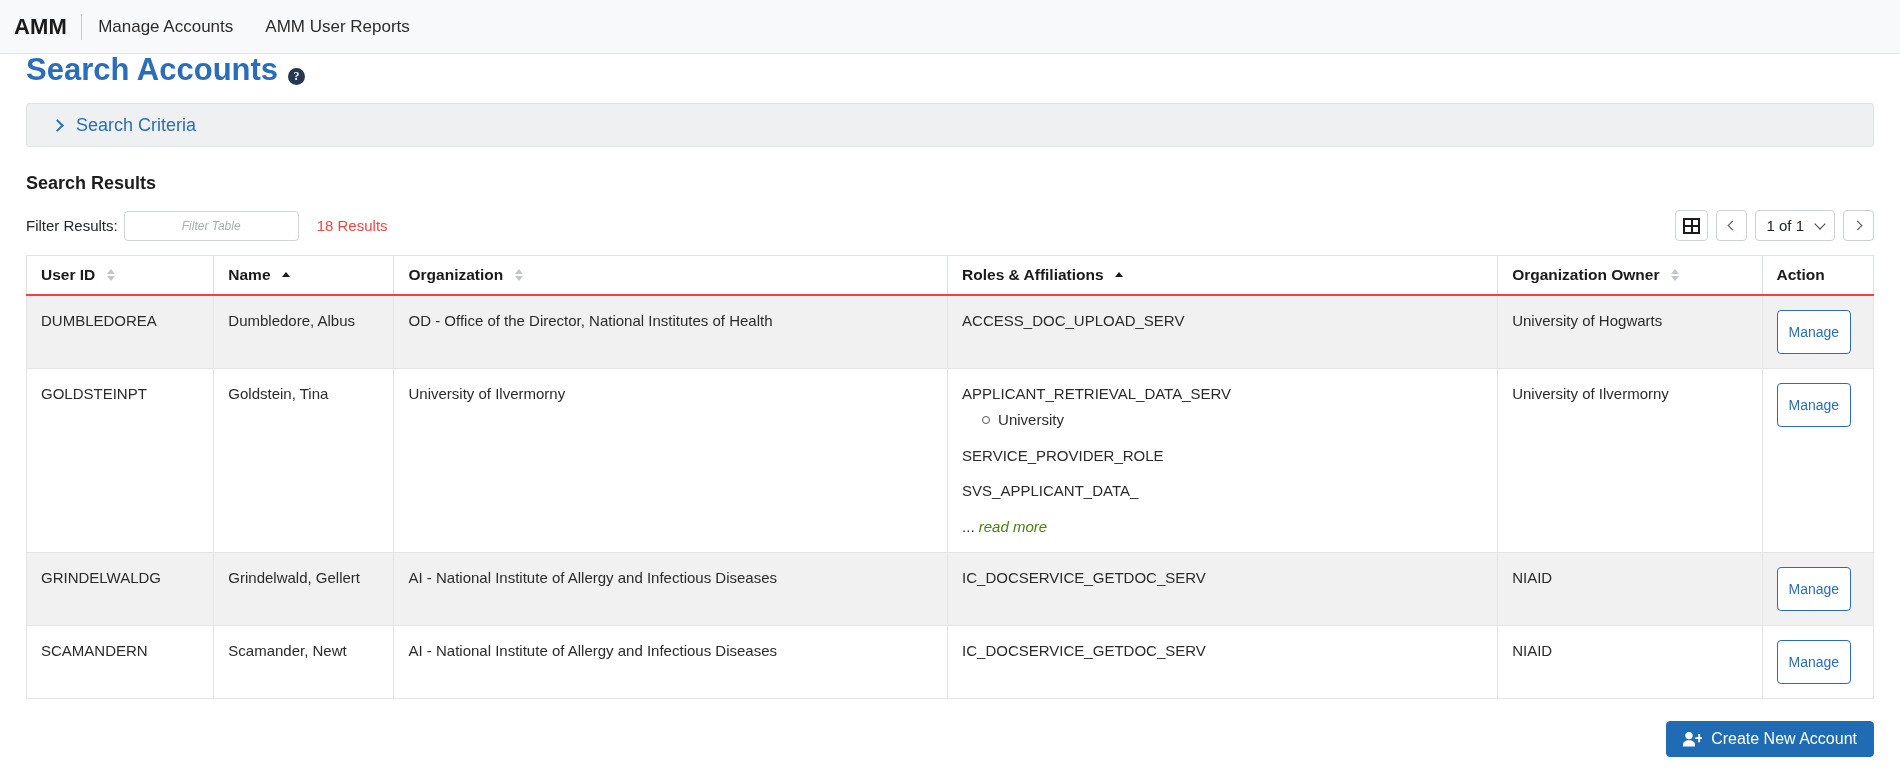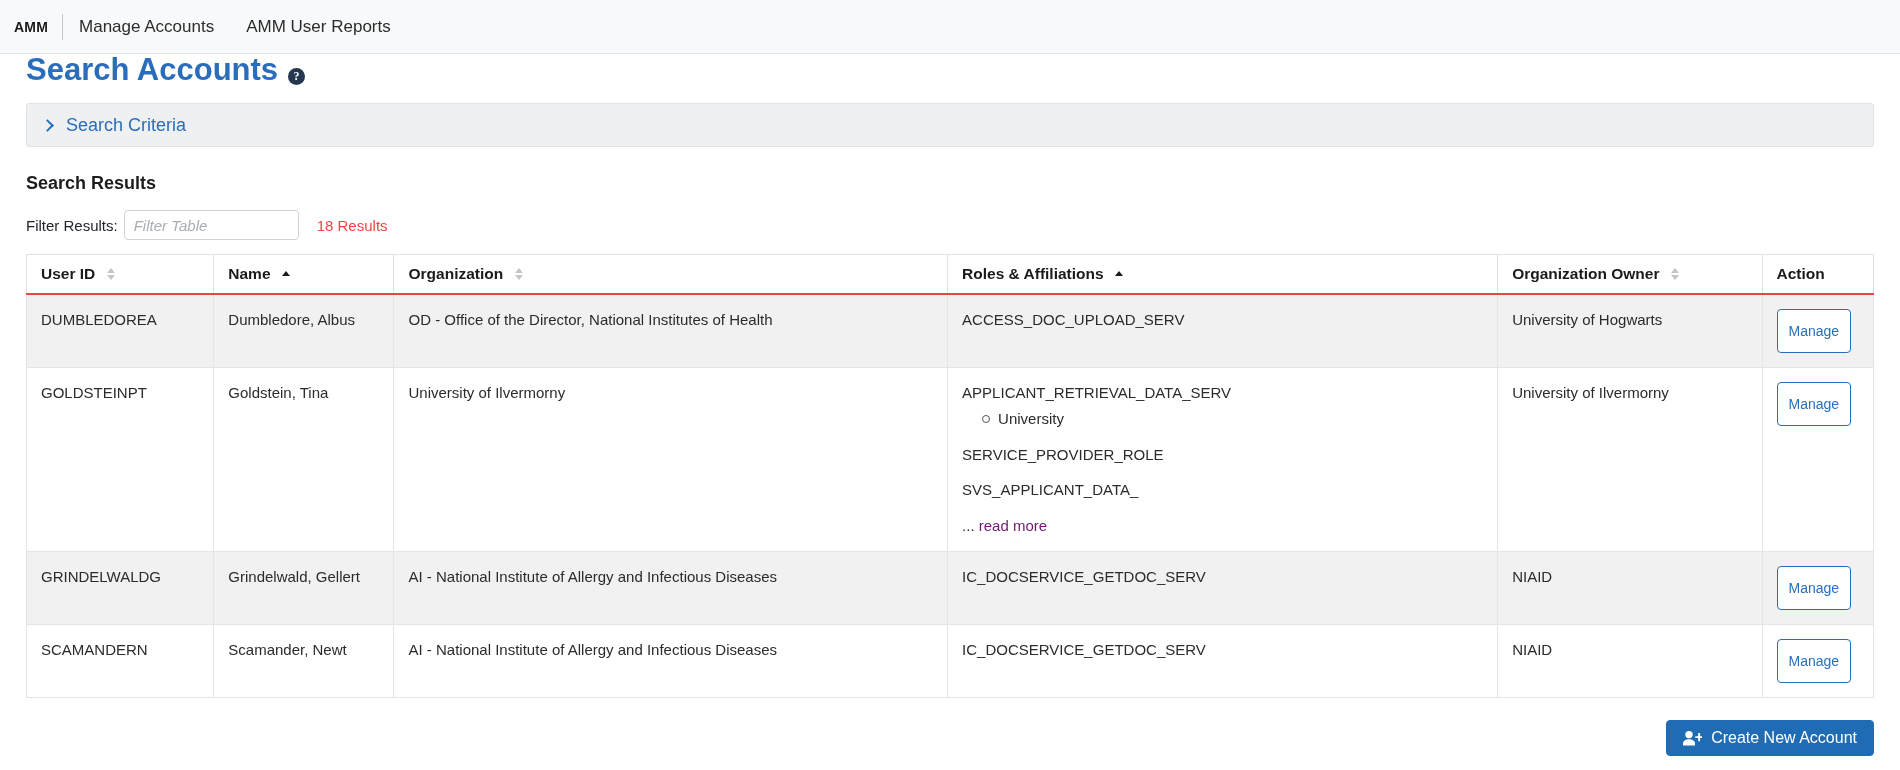--- a/index.html
+++ b/index.html
@@ -17,21 +17,21 @@
   
   .navbar {
     height: 54px;
     background: #f8f9fa;
     border-bottom: 1px solid #e4e6e8;
     display: flex;
     align-items: center;
     padding: 0 14px;
   }
   .nav-brand {
-    font-size: 14px;
+    font-size: 22px;
     font-weight: 700;
     color: #1a1a1a;
     letter-spacing: .2px;
     padding-right: 14px;
   }
   .nav-divider {
     width: 1px;
     height: 26px;
     background: #c6c8ca;
     margin-right: 16px;
@@ -78,21 +78,21 @@
   }
 
   
   .criteria-panel {
     background: #eff0f1;
     border: 1px solid #e0e2e4;
     border-radius: 3px;
     height: 44px;
     display: flex;
     align-items: center;
-    padding-left: 16px;
+    padding-left: 26px;
     cursor: pointer;
   }
   .chevron-right {
     width: 9px; height: 9px;
     border-top: 2px solid #2a6ebb;
     border-right: 2px solid #2a6ebb;
     transform: rotate(45deg);
     margin-right: 14px;
   }
   .criteria-label {
@@ -123,25 +123,26 @@
     font-size: 15px;
     color: #212529;
     margin-right: 6px;
   }
   .filter-input {
     width: 175px;
     height: 30px;
     border: 1px solid #ced4da;
     border-radius: 4px;
     padding: 0 9px;
-    font-size: 15px;
+    font-size: 12px;
     font-family: "Liberation Sans", sans-serif;
     color: #495057;
     outline: none;
     background: #fff;
+    text-align: center;
   }
   .filter-input::placeholder {
     color: #a9aeb3;
     font-style: italic;
   }
   .results-count {
     font-size: 15px;
     color: #ef4444;
     margin-left: 18px;
   }
@@ -270,23 +271,24 @@
   }
   .role-sub li::before {
     content: "";
     position: absolute;
     left: 0; top: 7px;
     width: 6px; height: 6px;
     border: 1px solid #555;
     border-radius: 50%;
   }
   .read-more {
-    color: #701a75;
+    color: #4d7c0f;
     text-decoration: none;
     cursor: pointer;
+    font-style: italic;
   }
   .ellipsis { color: #2b2b2b; }
 
   .manage-btn {
     display: inline-block;
     border: 1px solid #2a6ebb;
     color: #2a6ebb;
     background: #fff;
     border-radius: 4px;
     font-size: 14px;
@@ -341,20 +343,40 @@
 
   <div class="results-title">Search Results</div>
 
   <div class="results-toolbar">
     <div class="filter-group">
       <span class="filter-label">Filter Results:</span>
       <input class="filter-input" type="text" placeholder="Filter Table" style="">
       <span class="results-count">18 Results</span>
     </div>
 
+    <div class="pager">
+      <button class="pager-btn grid-btn">
+        <span class="grid-icon">
+          <span></span>
+            <span></span>
+            <span></span>
+            <span></span>
+        </span>
+      </button>
+      <button class="pager-btn">
+        <span class="chev left"></span>
+      </button>
+      <div class="page-select">
+        <span>1 of 1</span>
+        <span class="caret-down"></span>
+      </div>
+      <button class="pager-btn">
+        <span class="chev right"></span>
+      </button>
+    </div>
   </div>
 
   <table class="results-table">
     <colgroup>
       <col style="width:158px">
       <col style="width:152px">
       <col style="width:467px">
       <col style="width:464px">
       <col style="width:223px">
       <col style="width:94px">

